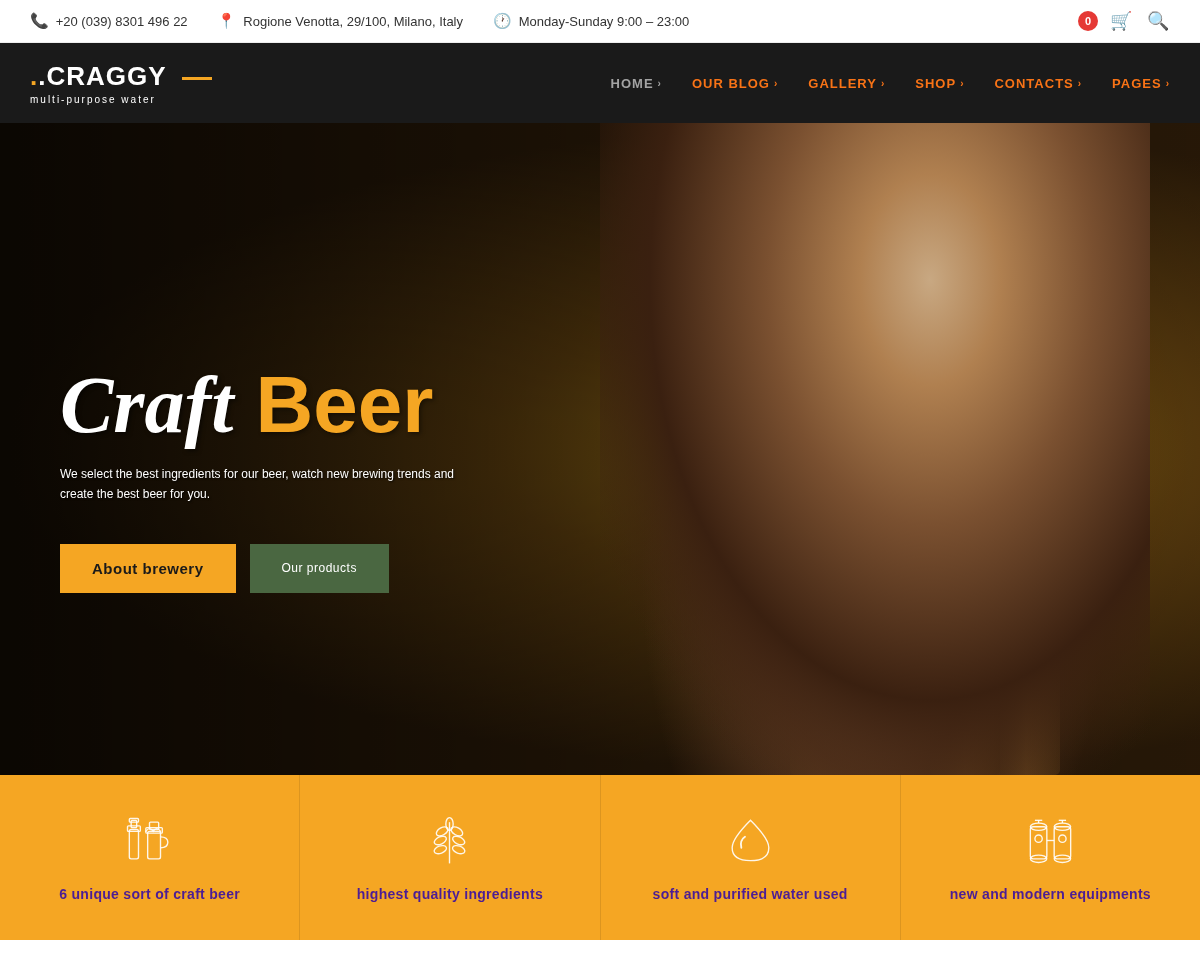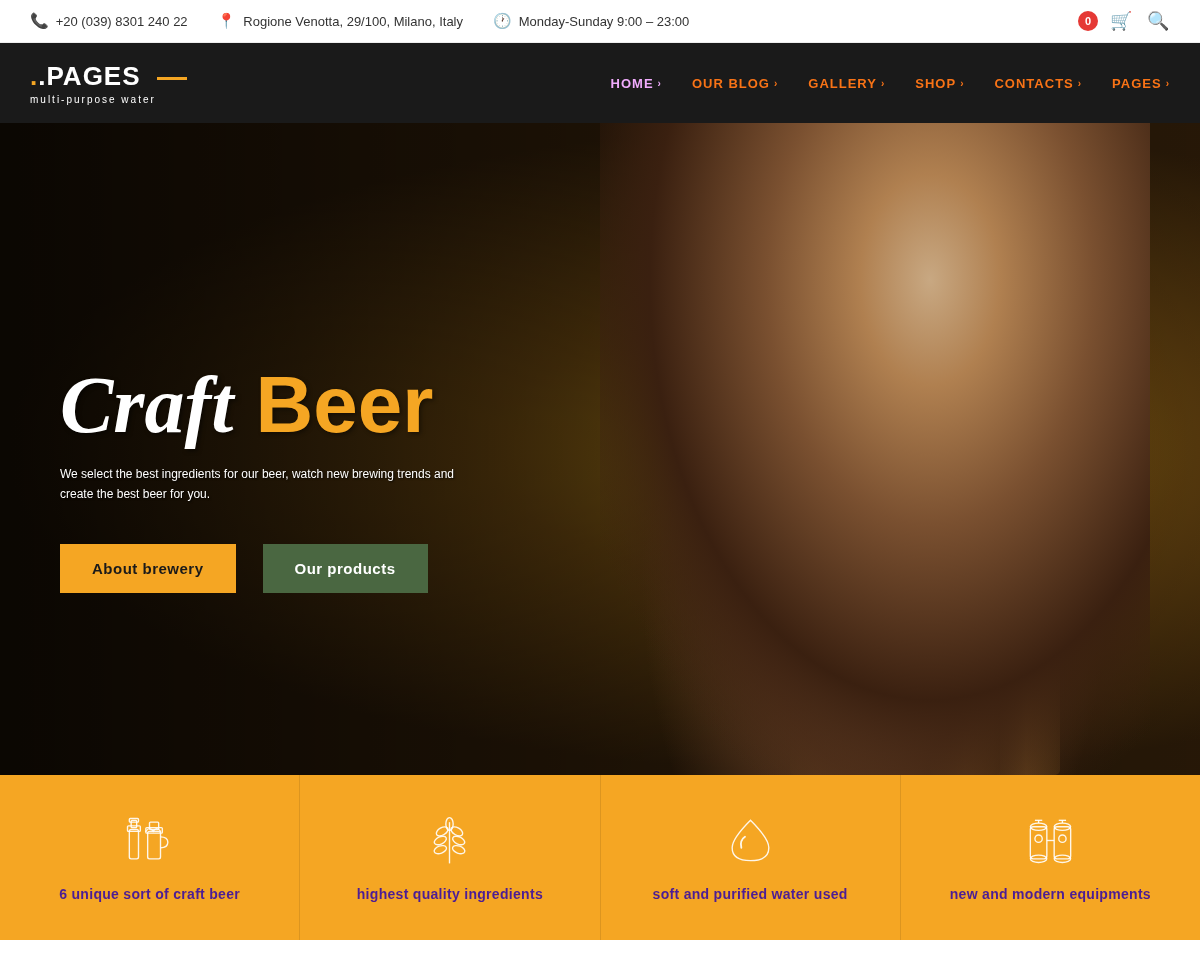--- a/index.html
+++ b/index.html
@@ -54,21 +54,21 @@
       color: #f97316;
       font-size: 13px;
       font-weight: 600;
       text-transform: uppercase;
       letter-spacing: 1px;
       cursor: pointer;
       display: flex;
       align-items: center;
       gap: 4px;
     }
-    .nav-item.active { color: #f0abfc; }
+    .nav-item.active { color: #a3a3a3; }
     .nav-item .chevron { font-size: 10px; }
 
     
     .hero {
       position: relative;
       width: 1200px;
       height: 652px;
       overflow: hidden;
       background: #2a1a08;
     }
@@ -151,38 +151,38 @@
       text-shadow: 2px 2px 4px rgba(0,0,0,0.4);
     }
     .hero-subtitle {
       color: #fff;
       font-size: 12px;
       line-height: 1.6;
       margin-bottom: 40px;
       max-width: 400px;
       text-shadow: 1px 1px 2px rgba(0,0,0,0.8);
     }
-    .hero-buttons { display: flex; gap: 27px; }
+    .hero-buttons { display: flex; gap: 14px; }
     .btn-brewery {
       background: #f5a623;
       color: #1a1a1a;
       border: none;
       padding: 16px 32px;
       font-size: 15px;
       font-weight: 700;
       cursor: pointer;
       letter-spacing: 0.5px;
     }
     .btn-products {
       background: #4a6741;
       color: #fff;
       border: none;
       padding: 16px 32px;
-      font-size: 15px;
-      font-weight: 700;
+      font-size: 12px;
+      font-weight: 400;
       cursor: pointer;
       letter-spacing: 0.5px;
     }
 
     
     .features-bar {
       background: #f5a623;
       display: flex;
       width: 1200px;
     }
@@ -219,21 +219,21 @@
       letter-spacing: 0.3px;
     }
   </style>
 </head>
 <body>
 
 <div class="top-bar">
   <div class="top-bar-left">
     <div class="top-bar-item">
       <span class="icon phone-icon">📞</span>
-      <span>+20 (039) 8301 240 22</span>
+      <span>+20 (039) 8301 496 22</span>
     </div>
     <div class="top-bar-item">
       <span class="icon location-icon">📍</span>
       <span>Rogione Venotta, 29/100, Milano, Italy</span>
     </div>
     <div class="top-bar-item">
       <span class="icon clock-icon">🕐</span>
       <span>Monday-Sunday 9:00 – 23:00</span>
     </div>
   </div>
@@ -242,21 +242,21 @@
       <span class="cart-badge">0</span>
       <span>🛒</span>
     </div>
     <span style="font-size:18px;cursor:pointer;">🔍</span>
   </div>
 </div>
 
 <div class="header">
   <div class="logo">
     <span>
-      <span style="color:#f5a623;">.</span><span style="color:#fff;">.PAGES</span>
+      <span style="color:#f5a623;">.</span><span style="color:#fff;">.CRAGGY</span>
       <span class="logo-dash"></span>
     </span>
     <span class="logo-sub">multi-purpose water</span>
   </div>
   <nav class="nav">
     <span class="nav-item active">
       <span>HOME</span>
       <span class="chevron">›</span>
     </span>
     <span class="nav-item">

